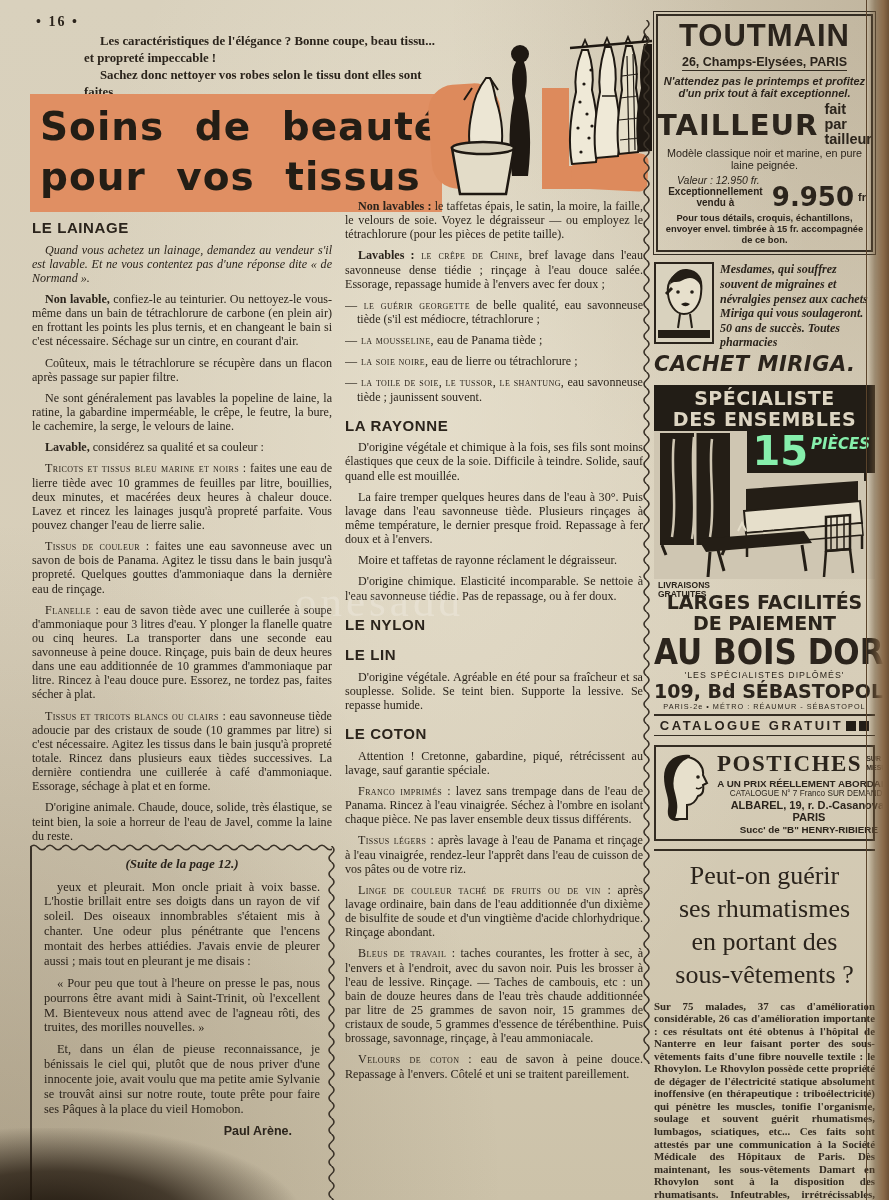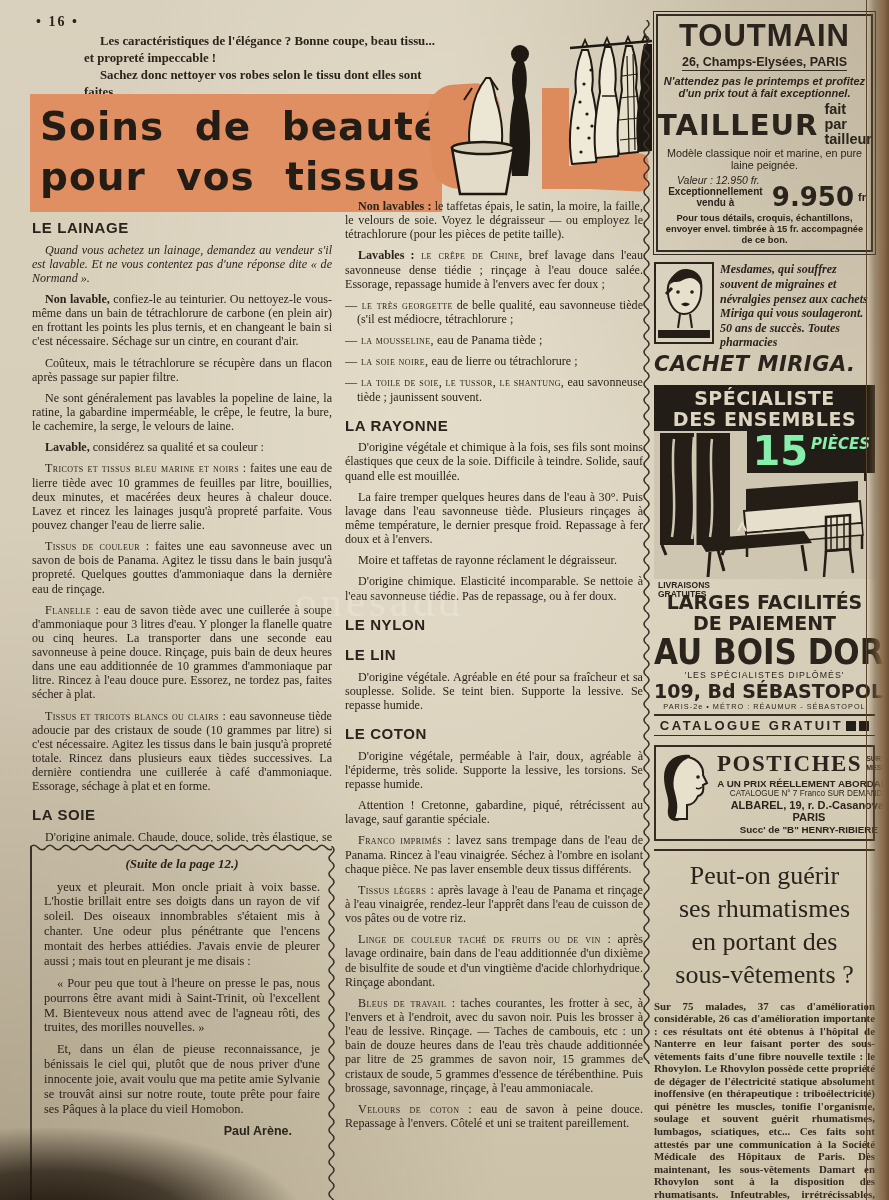--- a/index.html
+++ b/index.html
@@ -177,21 +177,20 @@
       <p class="block b-p lead-bold"><span class="lead">Lavable,</span><span class="sc"></span><span> considérez sa qualité et sa couleur :</span></p>
 
       <p class="block b-p lead-sc"><span class="lead">Tricots et tissus bleu marine et noirs :</span><span class="sc"></span><span> faites une eau de lierre tiède avec 10 grammes de feuilles par litre, bouillies, deux minutes, et macérées deux heures à chaleur douce. Lavez et rincez les lainages jusqu'à propreté parfaite. Vous pouvez changer l'eau de lierre salie.</span></p>
 
       <p class="block b-p lead-sc"><span class="lead">Tissus de couleur :</span><span class="sc"></span><span> faites une eau savonneuse avec un savon de bois de Panama. Agitez le tissu dans le bain jusqu'à propreté. Quelques gouttes d'ammoniaque dans la dernière eau de rinçage.</span></p>
 
       <p class="block b-p lead-sc"><span class="lead">Flanelle :</span><span class="sc"></span><span> eau de savon tiède avec une cuillerée à soupe d'ammoniaque pour 3 litres d'eau. Y plonger la flanelle quatre ou cinq heures. La transporter dans une seconde eau savonneuse à peine douce. Rinçage, puis bain de deux heures dans une eau additionnée de 10 grammes d'ammoniaque par litre. Rincez à l'eau douce pure. Essorez, ne tordez pas, faites sécher à plat.</span></p>
 
       <p class="block b-p lead-sc"><span class="lead">Tissus et tricots blancs ou clairs :</span><span class="sc"></span><span> eau savonneuse tiède adoucie par des cristaux de soude (10 grammes par litre) si c'est nécessaire. Agitez les tissus dans le bain jusqu'à propreté totale. Rincez dans plusieurs eaux tièdes successives. La dernière contiendra une cuillerée à café d'ammoniaque. Essorage, séchage à plat et en forme.</span></p>
 
-      <p class="block b-h2"><span class="lead"></span><span class="sc"></span><span>LA SOIE</span></p>
 
       <p class="block b-p"><span class="lead"></span><span class="sc"></span><span>D'origine animale. Chaude, douce, solide, très élastique, se teint bien, la soie a horreur de l'eau de Javel, comme la laine du reste.</span></p>
     </div>
 
   <div class="sylvanie">
     <svg class="wavy-top" viewBox="0 0 302 9" preserveAspectRatio="none">
       <defs>
           <pattern id="wh" width="16" height="9" patternUnits="userSpaceOnUse">
         <path d="M0 4.5 Q4 0 8 4.5 Q12 9 16 4.5" fill="none" stroke="#3a3228" stroke-width="1.6"></path>
       </pattern>
@@ -218,21 +217,21 @@
         <p class="block b-sig"><span>Paul Arène.</span></p>
       </div>
   </div>
 
   <div class="col col-mid">
 
       <p class="block b-p lead-bold"><span class="lead">Non lavables :</span><span class="sc"></span><span> le taffetas épais, le satin, la moire, la faille, le velours de soie. Voyez le dégraisseur — ou employez le tétrachlorure (pour les pièces de petite taille).</span></p>
 
       <p class="block b-p lead-bold"><span class="lead">Lavables :</span><span class="sc"> le crêpe de Chine,</span><span> bref lavage dans l'eau savonneuse dense tiédie ; rinçage à l'eau douce salée. Essorage, repassage humide à l'envers avec fer doux ;</span></p>
 
-      <p class="block b-dash"><span class="lead"></span><span class="sc">— le très georgette</span><span> de belle qualité, eau savonneuse tiède (s'il est médiocre, tétrachlorure ;</span></p>
+      <p class="block b-dash"><span class="lead"></span><span class="sc">— le guérir georgette</span><span> de belle qualité, eau savonneuse tiède (s'il est médiocre, tétrachlorure ;</span></p>
 
       <p class="block b-dash"><span class="lead"></span><span class="sc">— la mousseline,</span><span> eau de Panama tiède ;</span></p>
 
       <p class="block b-dash"><span class="lead"></span><span class="sc">— la soie noire,</span><span> eau de lierre ou tétrachlorure ;</span></p>
 
       <p class="block b-dash"><span class="lead"></span><span class="sc">— la toile de soie, le tussor, le shantung,</span><span> eau savonneuse tiède ; jaunissent souvent.</span></p>
 
       <p class="block b-h2"><span class="lead"></span><span class="sc"></span><span>LA RAYONNE</span></p>
 
       <p class="block b-p"><span class="lead"></span><span class="sc"></span><span>D'origine végétale et chimique à la fois, ses fils sont moins élastiques que ceux de la soie. Difficile à teindre. Solide, sauf quand elle est mouillée.</span></p>
@@ -244,21 +243,20 @@
       <p class="block b-p"><span class="lead"></span><span class="sc"></span><span>D'origine chimique. Elasticité incomparable. Se nettoie à l'eau savonneuse tiédie. Pas de repassage, ou à fer doux.</span></p>
 
       <p class="block b-h2"><span class="lead"></span><span class="sc"></span><span>LE NYLON</span></p>
 
       <p class="block b-h2"><span class="lead"></span><span class="sc"></span><span>LE LIN</span></p>
 
       <p class="block b-p"><span class="lead"></span><span class="sc"></span><span>D'origine végétale. Agréable en été pour sa fraîcheur et sa souplesse. Solide. Se teint bien. Supporte la lessive. Se repasse humide.</span></p>
 
       <p class="block b-h2"><span class="lead"></span><span class="sc"></span><span>LE COTON</span></p>
 
-      <p class="block b-p"><span class="lead"></span><span class="sc"></span><span>D'origine végétale, perméable à l'air, doux, agréable à l'épiderme, très solide. Supporte la lessive, les torsions. Se repasse humide.</span></p>
 
       <p class="block b-p"><span class="lead"></span><span class="sc"></span><span>Attention ! Cretonne, gabardine, piqué, rétrécissent au lavage, sauf garantie spéciale.</span></p>
 
       <p class="block b-p lead-sc"><span class="lead">Franco imprimés :</span><span class="sc"></span><span> lavez sans trempage dans de l'eau de Panama. Rincez à l'eau vinaigrée. Séchez à l'ombre en isolant chaque pièce. Ne pas laver ensemble deux tissus différents.</span></p>
 
       <p class="block b-p lead-sc"><span class="lead">Tissus légers :</span><span class="sc"></span><span> après lavage à l'eau de Panama et rinçage à l'eau vinaigrée, rendez-leur l'apprêt dans l'eau de cuisson de vos pâtes ou de votre riz.</span></p>
 
       <p class="block b-p lead-sc"><span class="lead">Linge de couleur taché de fruits ou de vin :</span><span class="sc"></span><span> après lavage ordinaire, bain dans de l'eau additionnée d'un dixième de bisulfite de soude et d'un vingtième d'acide chlorhydrique. Rinçage abondant.</span></p>
 
       <p class="block b-p lead-sc"><span class="lead">Bleus de travail :</span><span class="sc"></span><span> taches courantes, les frotter à sec, à l'envers et à l'endroit, avec du savon noir. Puis les brosser à l'eau de lessive. Rinçage. — Taches de cambouis, etc : un bain de douze heures dans de l'eau très chaude additionnée par litre de 25 grammes de savon noir, 15 grammes de cristaux de soude, 5 grammes d'essence de térébenthine. Puis brossage, savonnage, rinçage, à l'eau ammoniacale.</span></p>

